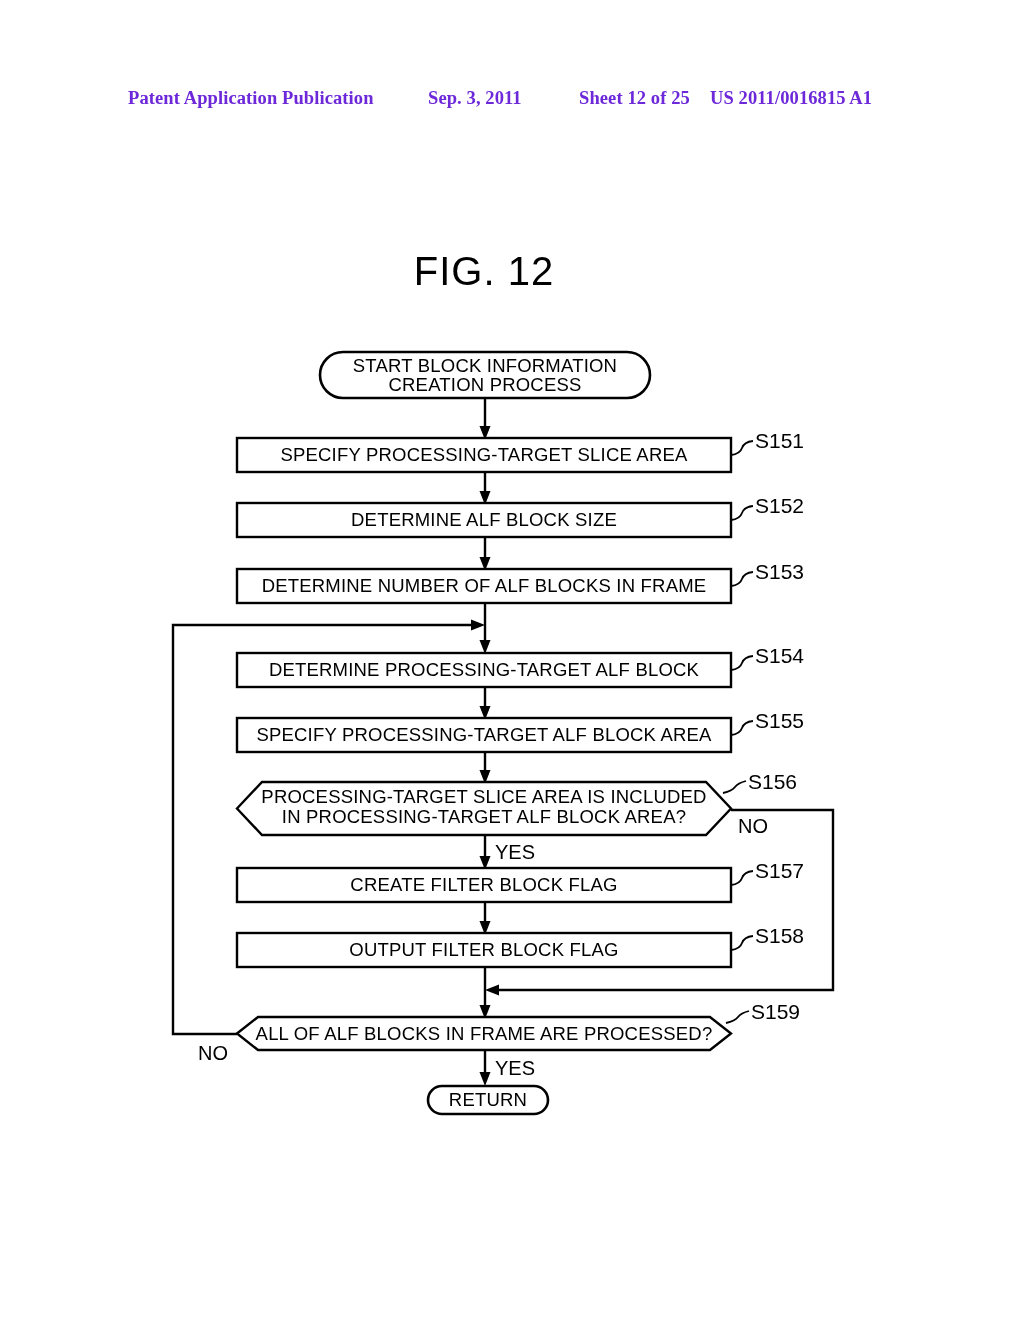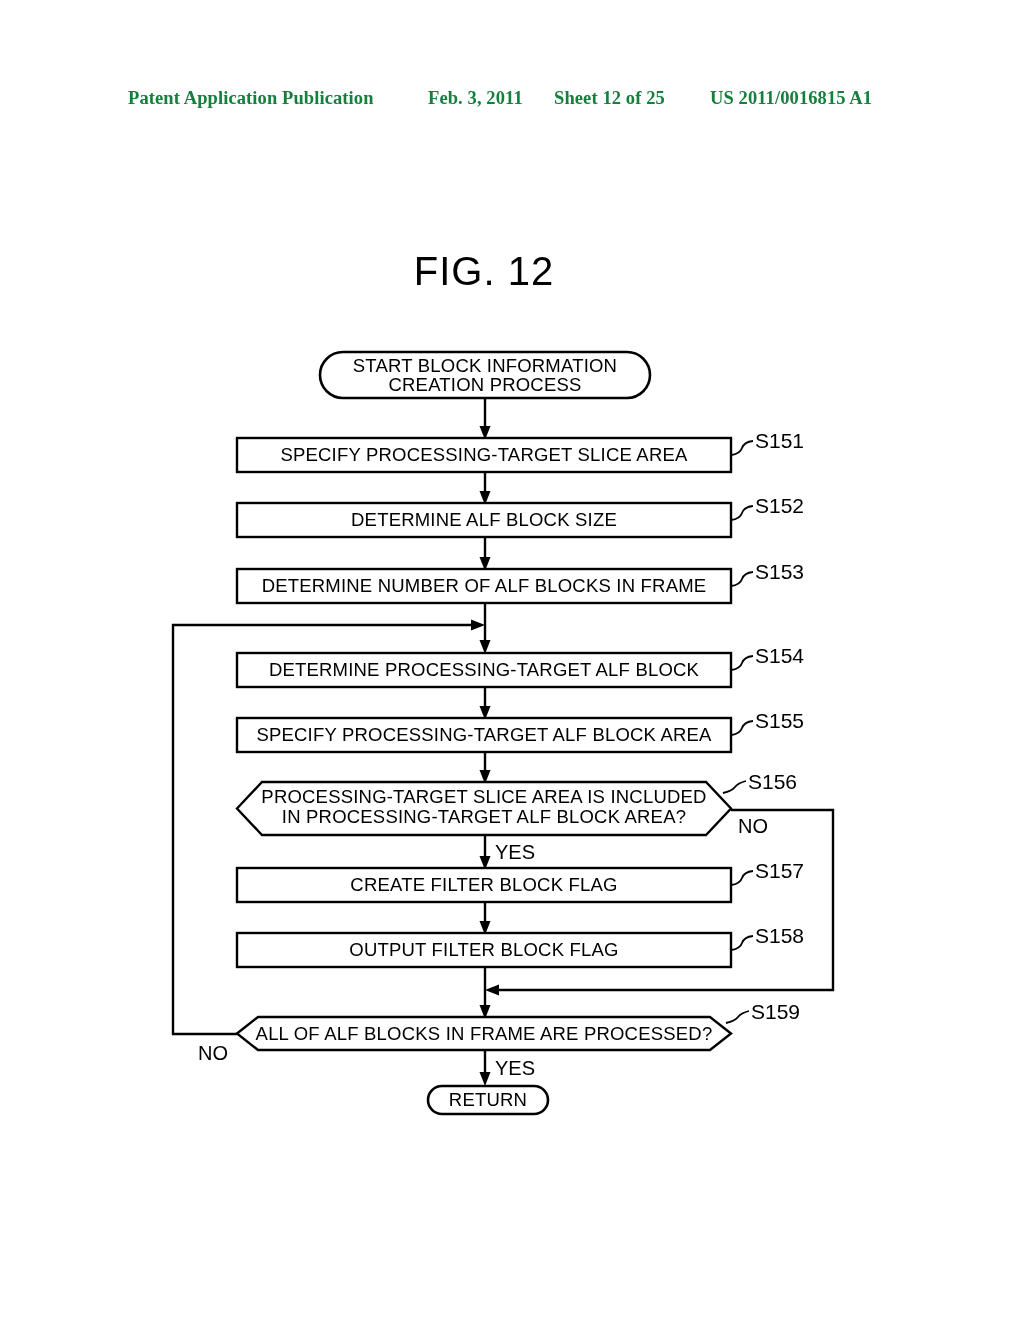--- a/index.html
+++ b/index.html
@@ -27,30 +27,30 @@
     position: absolute;
     top: 84px;
     left: 0;
     width: 1024px;
     height: 28px;
     font-family: "Liberation Serif", serif;
     font-weight: bold;
     font-size: 18.5px;
     letter-spacing: 0.1px;
     white-space: nowrap;
-    color: #15803d;
+    color: #6d28d9;
   }
   .pub-header .seg {
     position: absolute;
     top: 0;
     line-height: 28px;
   }
   .hdr-pub   { left: 128px; }
   .hdr-date  { left: 428px; }
-  .hdr-sheet { left: 554px; text-align: center; }
+  .hdr-sheet { left: 579px; text-align: center; }
   .hdr-num   { left: 710px; }
 
   
   #figure-svg {
     position: absolute;
     left: 0;
     top: 0;
     width: 1024px;
     height: 1320px;
     display: block;
@@ -98,21 +98,21 @@
     fill: none;
   }
 </style>
 </head>
 <body>
 
 <div id="page">
 
   <div class="pub-header">
     <span class="seg hdr-pub">Patent Application Publication</span>
-    <span class="seg hdr-date">Feb. 3, 2011</span>
+    <span class="seg hdr-date">Sep. 3, 2011</span>
     <span class="seg hdr-sheet">Sheet 12 of 25</span>
     <span class="seg hdr-num">US 2011/0016815 A1</span>
   </div>
 
   <svg id="figure-svg" viewBox="0 0 1024 1320">
 
     <text class="fig-title" x="484" y="285" text-anchor="middle">FIG. 12</text>
 
     <g>
 

